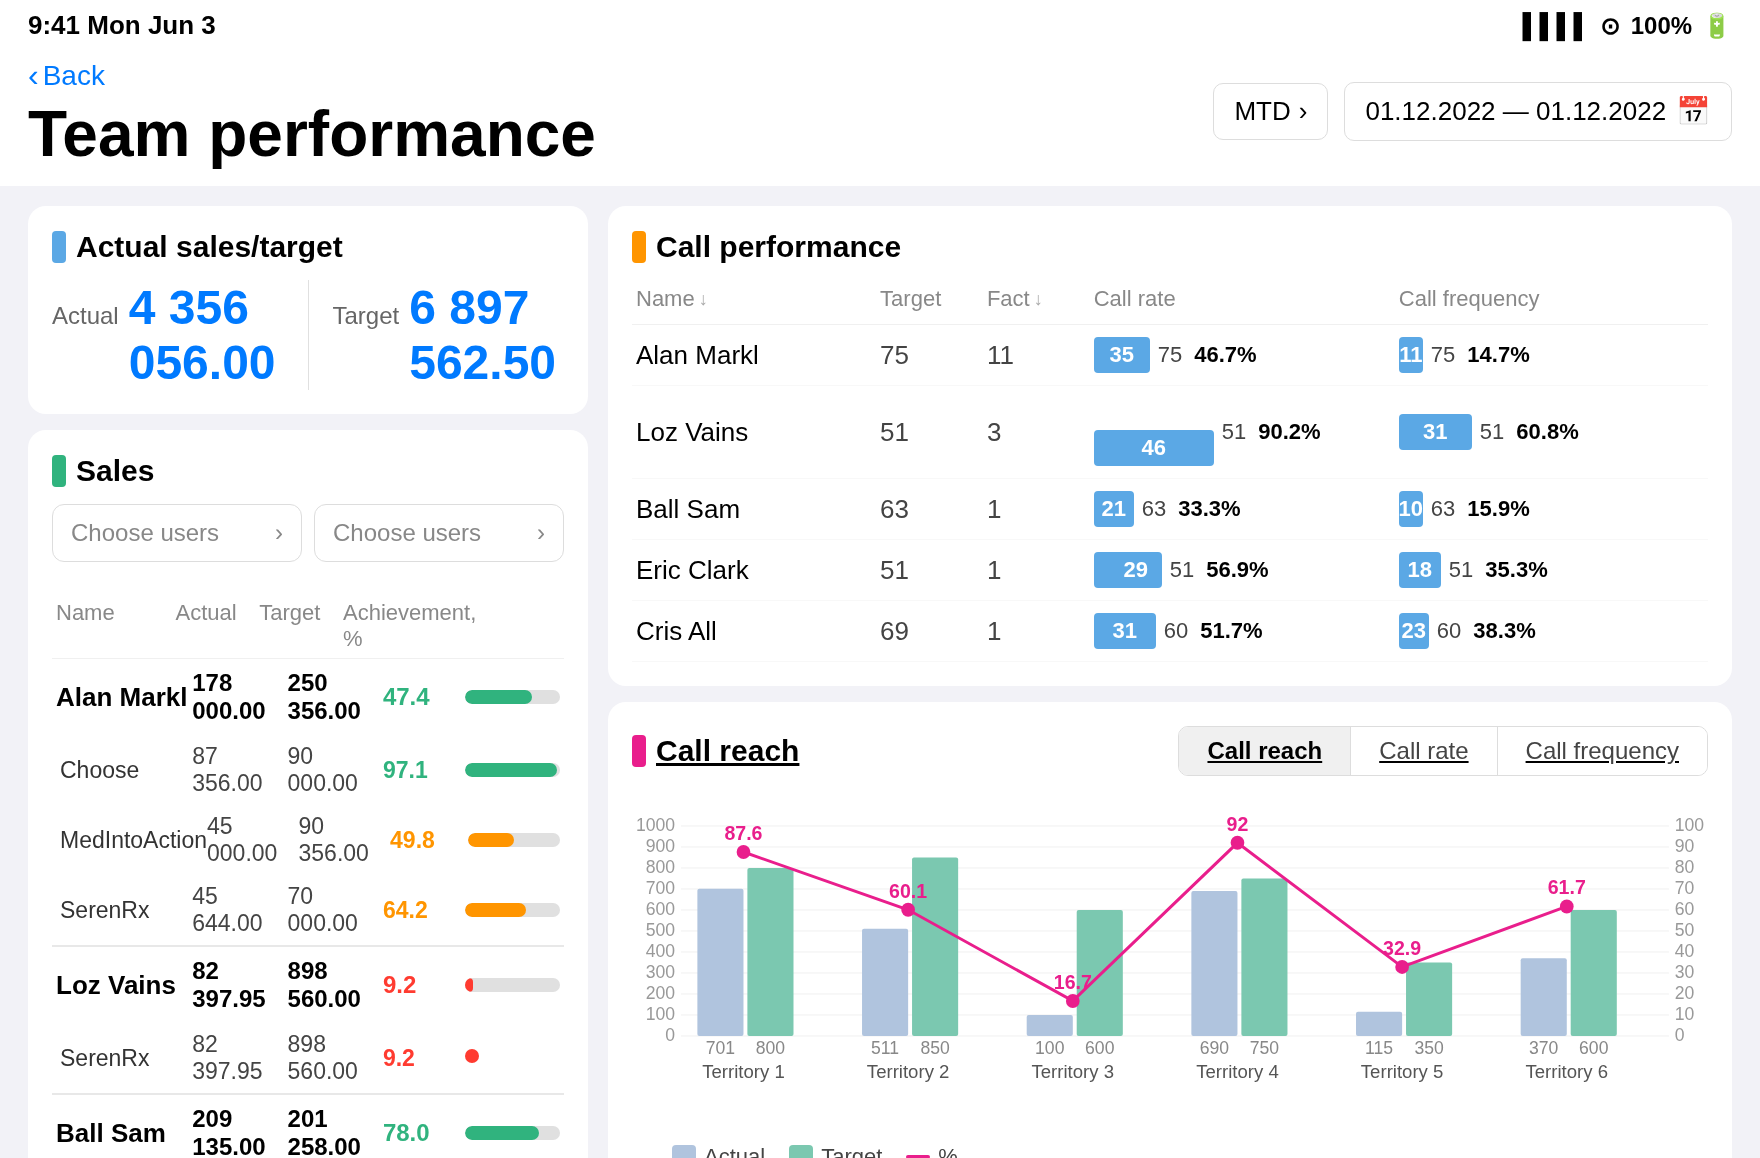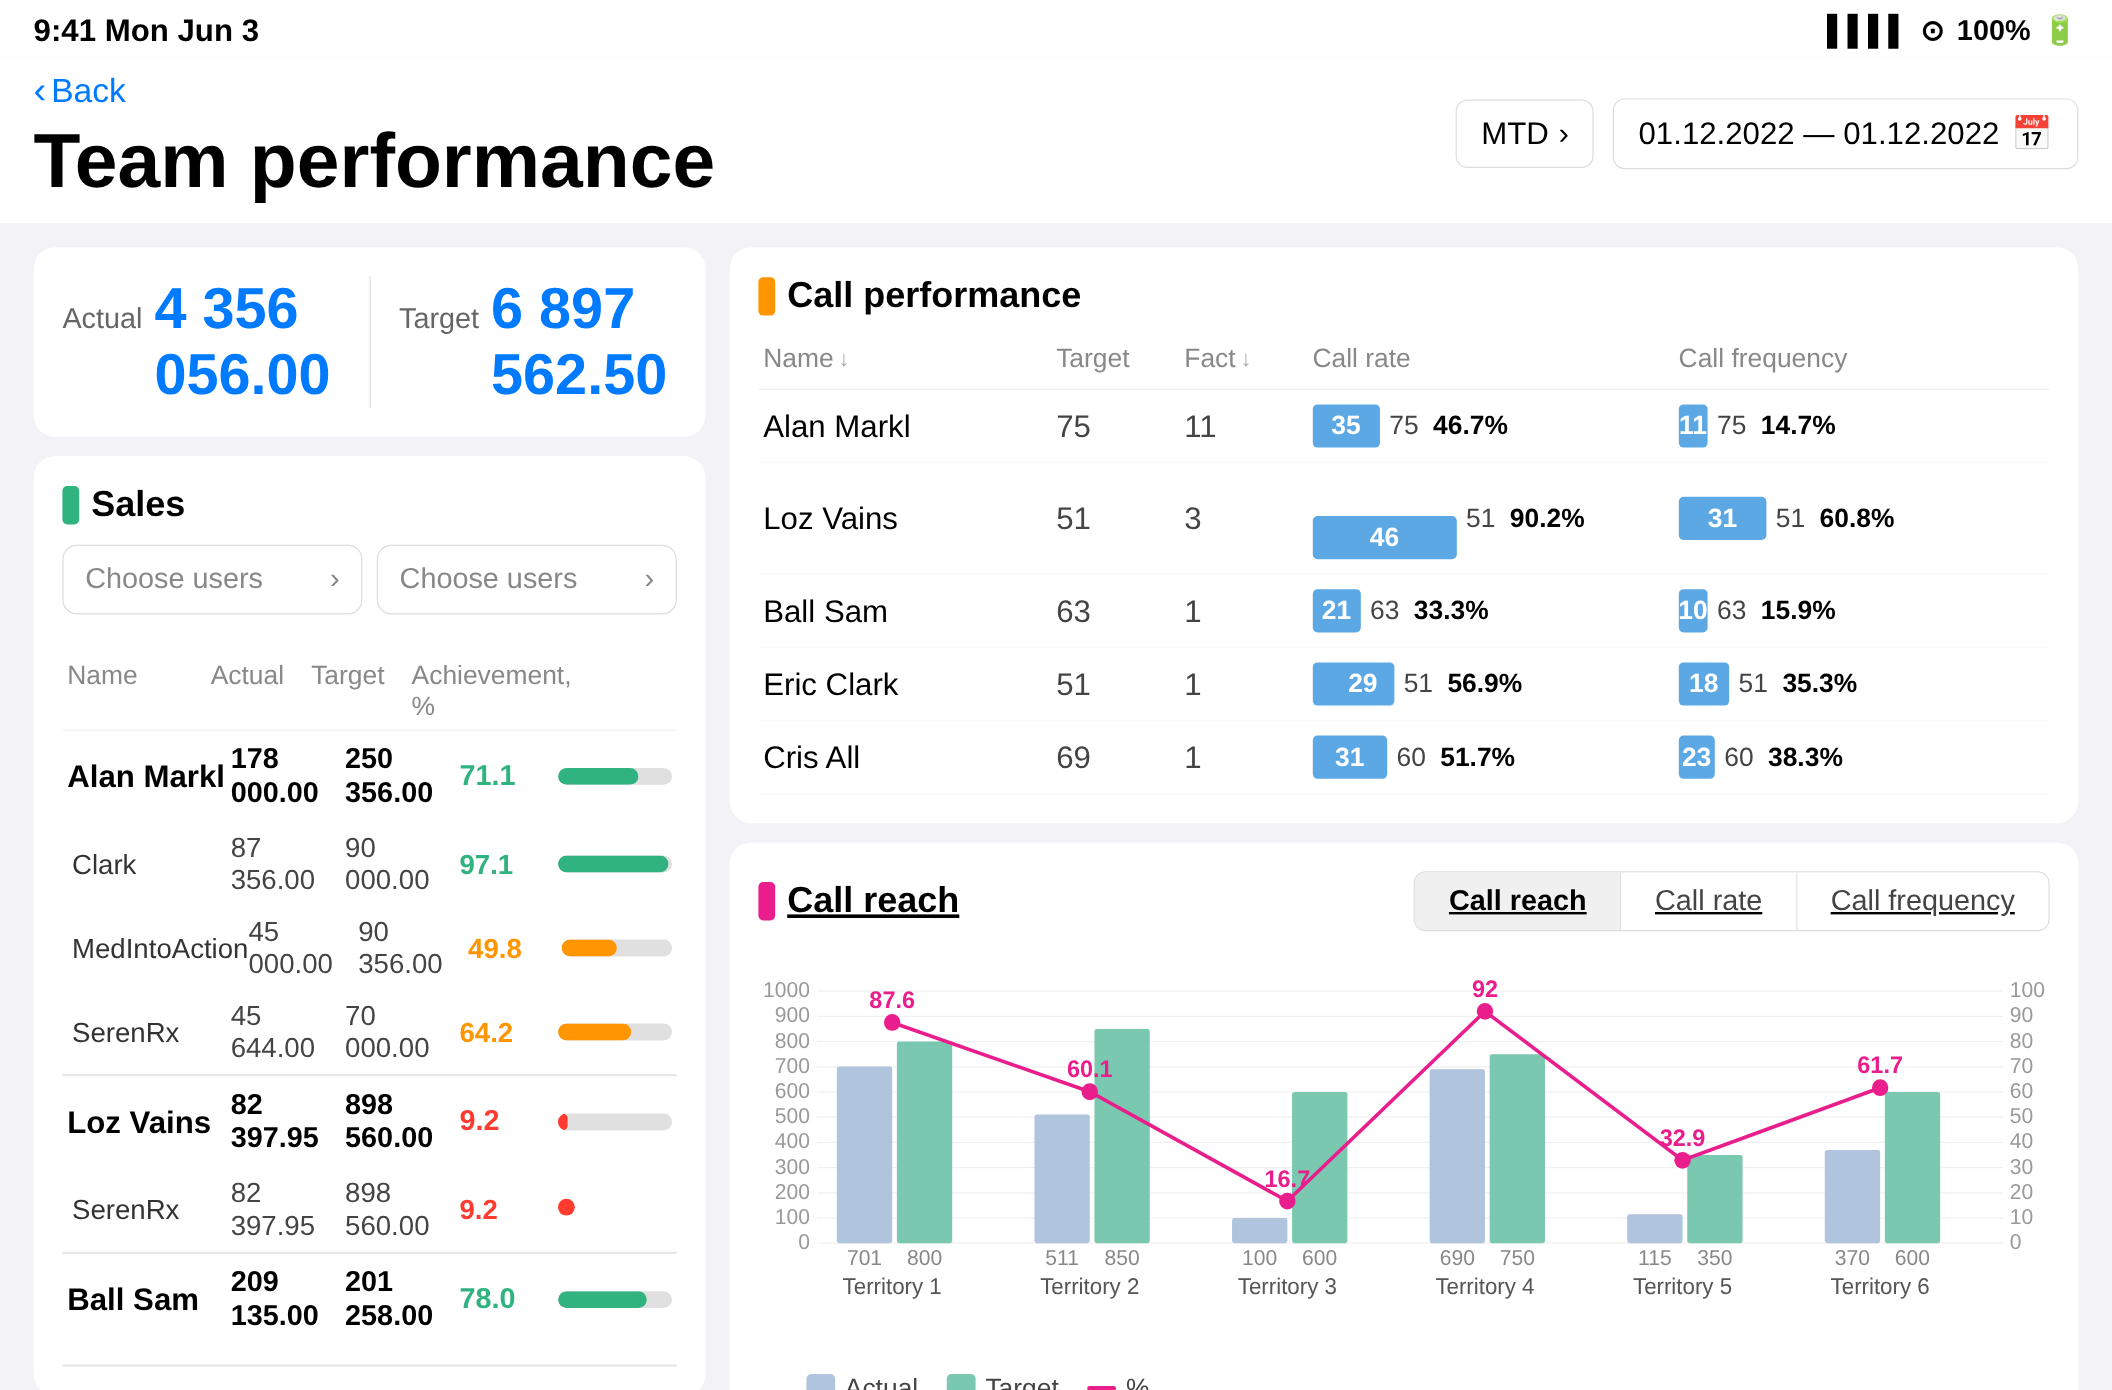--- a/index.html
+++ b/index.html
@@ -461,20 +461,24 @@
       <span class="calendar-icon">📅</span>
     </div>
   </div>
 </div>
 
 <div class="main-content">
 
   <div class="left-panel">
 
     <div class="card">
+      <div class="card-header">
+        <div class="card-indicator" style="background:#5ba8e5;"></div>
+        <div class="card-title">Actual sales/target</div>
+      </div>
       <div class="sales-numbers">
         <div class="sales-actual-group">
           <span class="sales-label">Actual</span>
           <span class="sales-actual-value">4 356 056.00</span>
         </div>
         <div class="sales-target-group">
           <span class="sales-label">Target</span>
           <span class="sales-target-value">6 897 562.50</span>
         </div>
       </div>
@@ -503,28 +507,28 @@
           <span class="col-header">Target</span>
           <span class="col-header">Achievement, %</span>
           <span class="col-header"></span>
         </div>
         <div id="sales-table-body">
     <div class="sales-person-block">
       <div class="sales-person-main">
         <span class="sales-person-name">Alan Markl</span>
         <span class="sales-person-actual">178 000.00</span>
         <span class="sales-person-target">250 356.00</span>
-        <span class="sales-achievement" style="color:#30b37e;">71.1</span>
+        <span class="sales-achievement" style="color:#30b37e;">47.4</span>
         <div class="progress-bar-container">
           <div class="progress-bar-fill" style="width:71%;background:#30b37e;"></div>
         </div>
       </div>
 
       <div class="sales-sub-row">
-        <span class="sub-name">Clark</span>
+        <span class="sub-name">Choose</span>
         <span class="sub-actual">87 356.00</span>
         <span class="sub-target">90 000.00</span>
         <span class="sub-achievement" style="color:#30b37e;">97.1</span>
         <div>
                   <div class="progress-bar-container">
                     <div class="progress-bar-fill" style="width:97%;background:#30b37e;"></div>
                   </div>
                 </div>
       </div>
       <div class="sales-sub-row">

